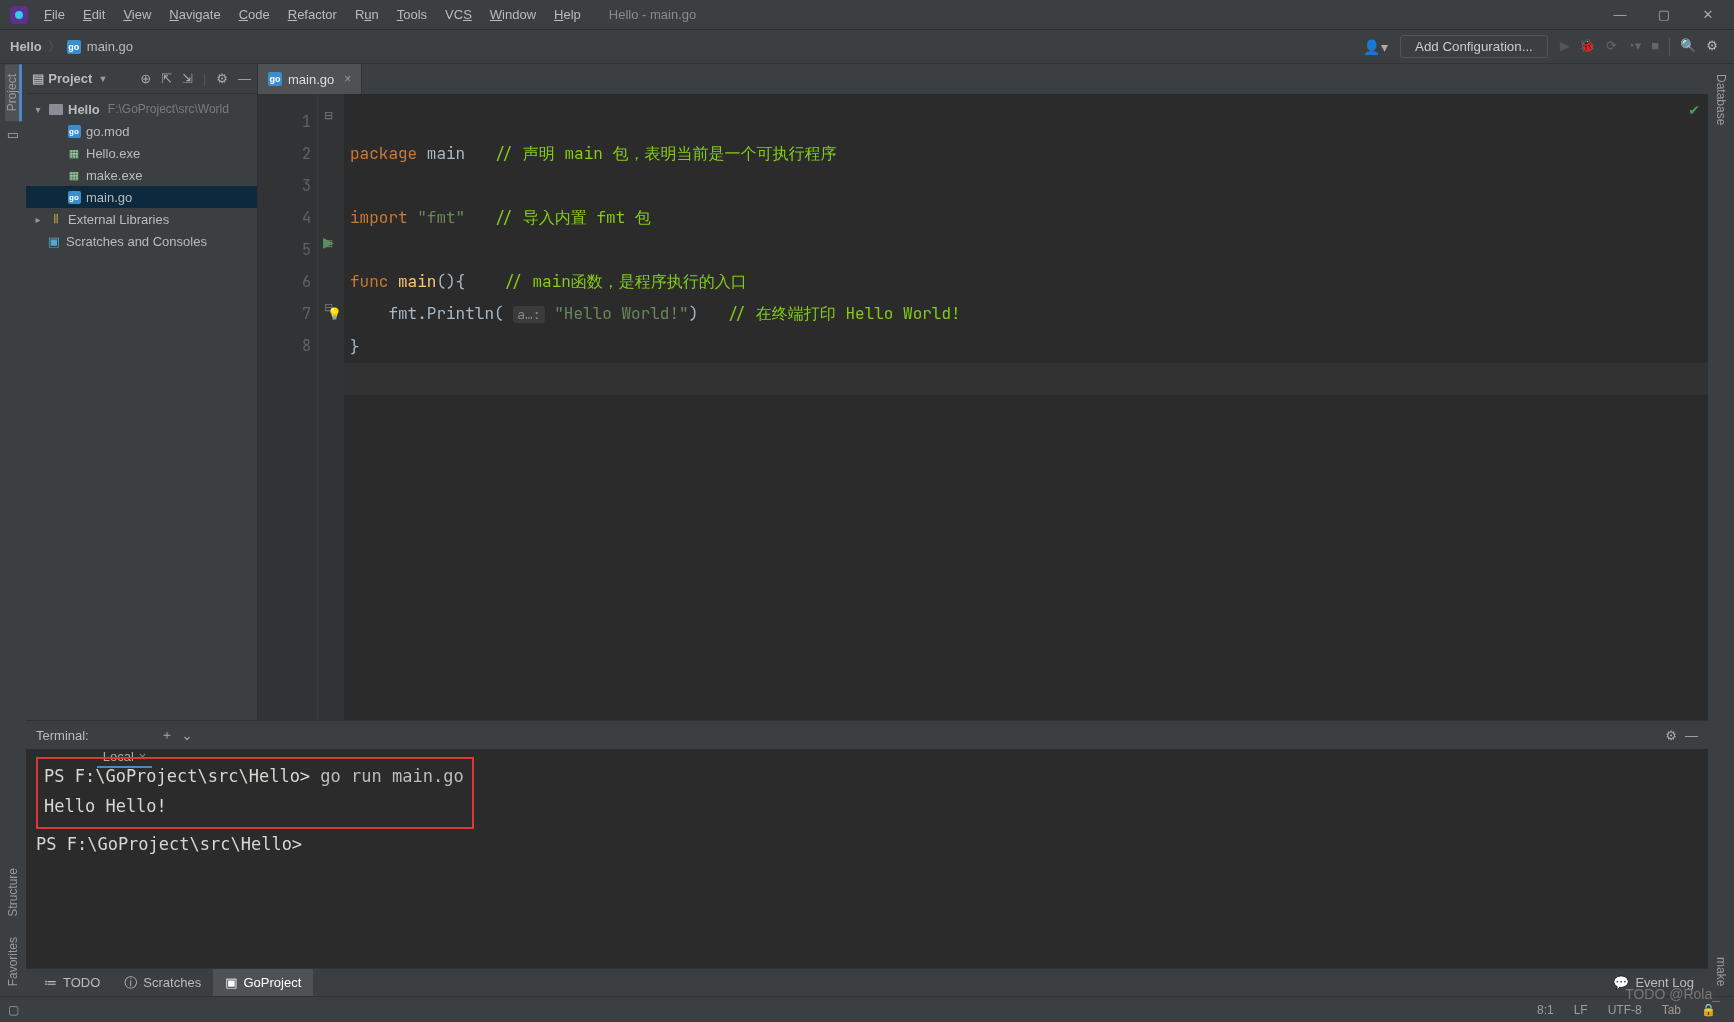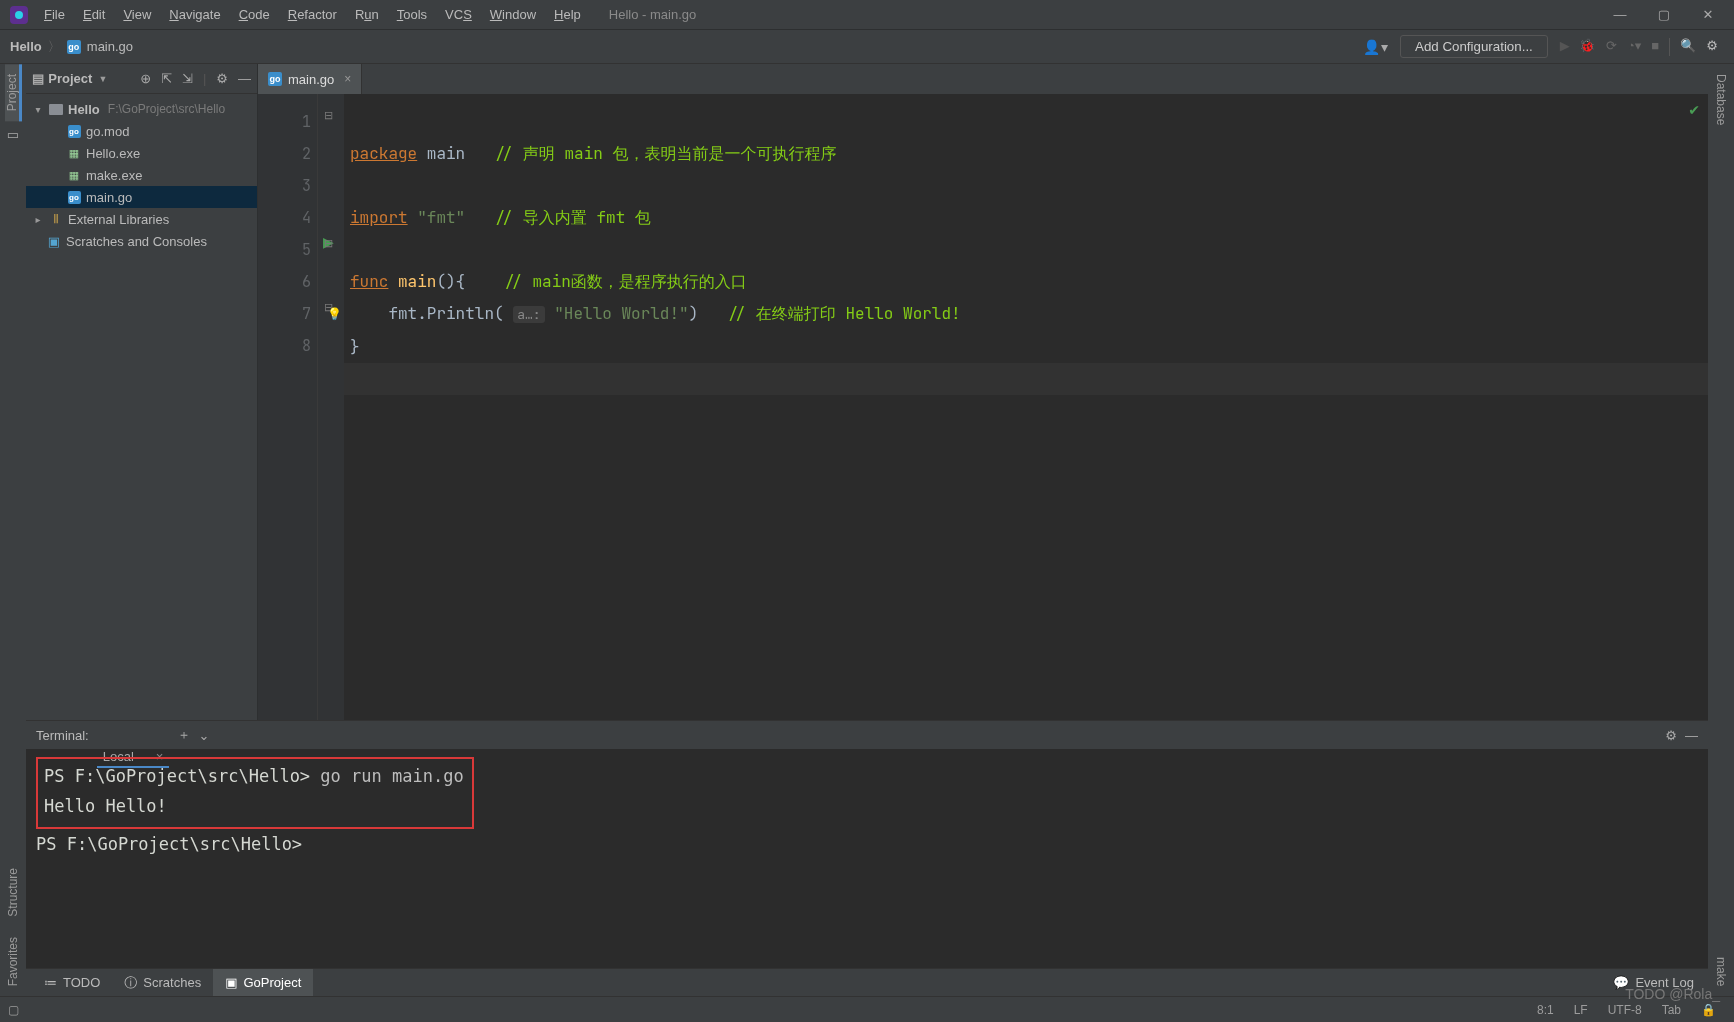--- a/index.html
+++ b/index.html
@@ -131,21 +131,21 @@
   }
   .fold { position: absolute; left: 6px; color: #777; font-size: 11px; }
   .bulb {
     position:absolute; left:9px; color:#e6b422; font-size:12px;
   }
   .code {
     flex: 1; font-family: "JetBrains Mono", Consolas, monospace;
     font-size: 16px; line-height: 32px; padding: 12px 0 0 6px;
     color: #a9b7c6; white-space: pre; overflow: hidden;
   }
-  .k  { color: #cc7832; text-decoration: underline; }      
+  .k  { color: #cc7832; }      
   .s  { color: #6a8759; }      
   .c  { color: #84cc16; }
   .fn { color: #ffc66d; }      
   .param-hint {
     background:#3b3b3b; color:#888; padding:0 4px; border-radius:3px;
     font-size:13px;
   }
   .check { position:absolute; right:8px; top:8px; color:#499c54; font-size:14px; }
 
   .code .line.hl {
@@ -160,21 +160,21 @@
     background: #2b2b2b; border-top: 1px solid #323232;
     display: flex; flex-direction: column;
   }
   .termhdr {
     height: 28px; background: #3c3f41;
     display: flex; align-items: center; padding: 0 10px; gap: 8px;
     color: #aaa; font-size: 13px;
   }
   .termhdr .tlabel { color: #bbb; }
   .termtab {
-    padding: 2px 6px; display:flex; align-items:center; gap:22px;margin-top:44px;
+    padding: 2px 6px; display:flex; align-items:center; gap:5px;margin-top:44px;
   }
   .termtab.active { border-bottom: 2px solid #4a88c7; }
   .termhdr .grow { flex: 1; }
   .termbody {
     flex: 1; font-family: Consolas, monospace;
     font-size: 17px; color: #d5d8d2; padding: 8px 10px;
     line-height: 30px; white-space: pre;
   }
   .redbox {
     border: 2px solid #d93939; display: inline-block;
@@ -289,21 +289,21 @@
         <span>—</span>
       </div>
     </div>
     <div class="tree">
       <div class="node">
         <span class="twisty">▾</span>
         <span class="ico">
             <span class="dir-icon"></span>
           </span>
         <span style="font-weight:bold">Hello</span>
-        <span class="dim">F:\GoProject\src\Hello</span>
+        <span class="dim">F:\GoProject\src\World</span>
       </div>
       <div class="node" style="padding-left:40px">
         <span class="ico">
             <span class="goicon">go</span>
           </span>
         <span>go.mod</span>
       </div>
       <div class="node" style="padding-left:40px">
         <span class="ico exe">▦</span>
         <span>Hello.exe</span>

